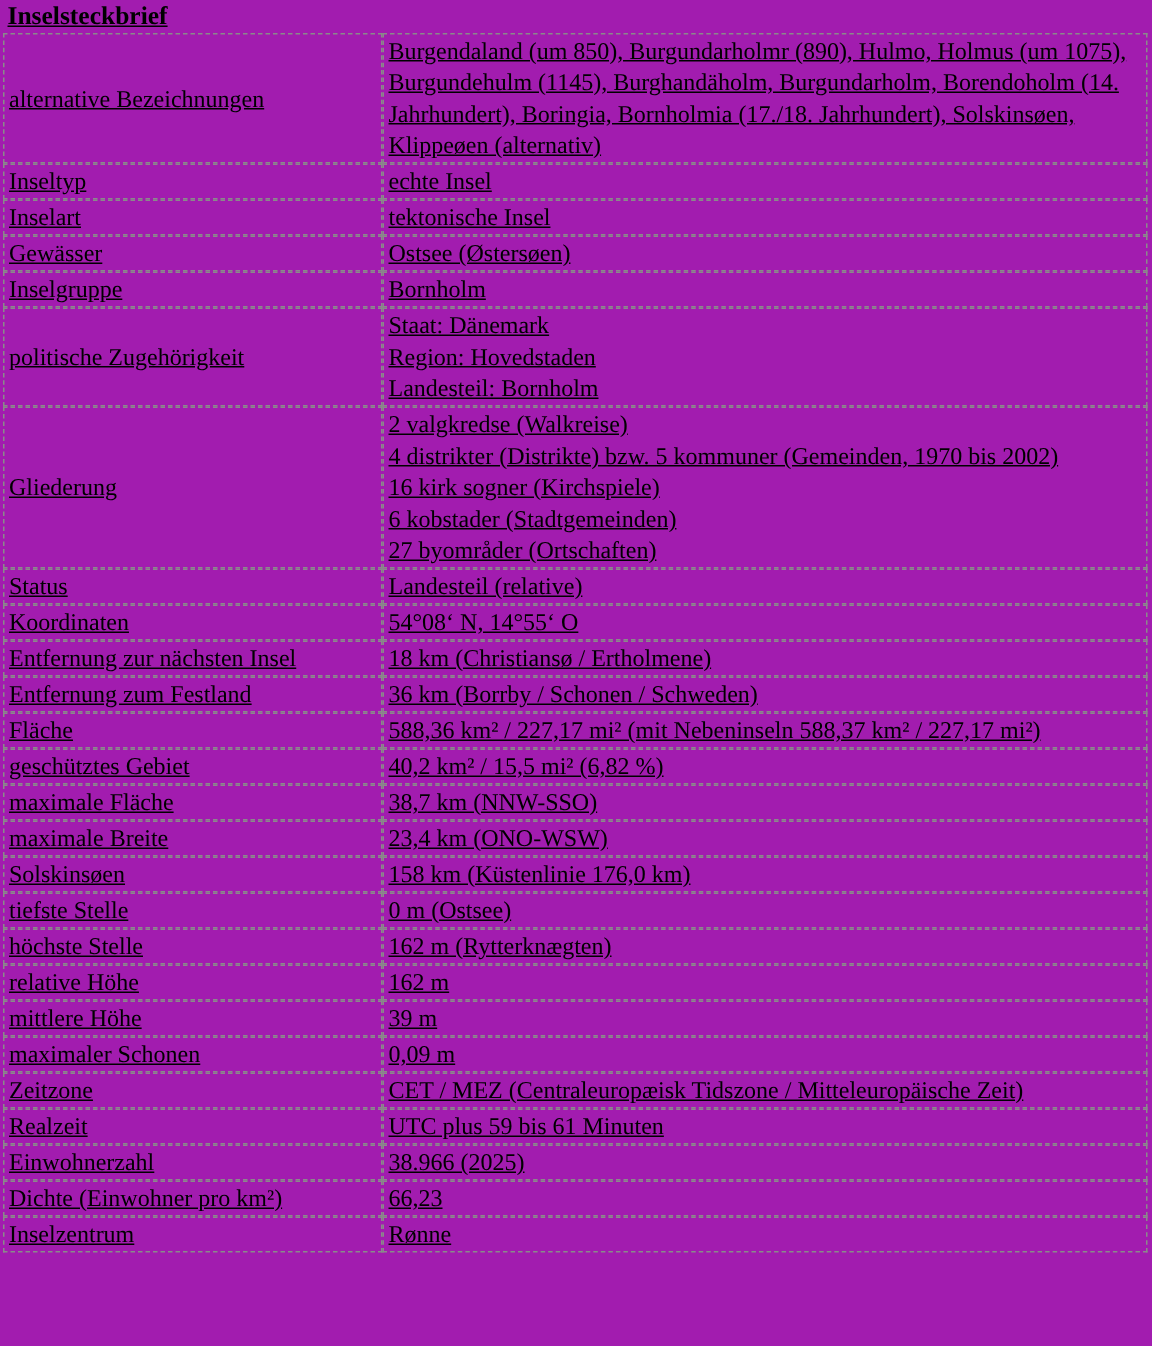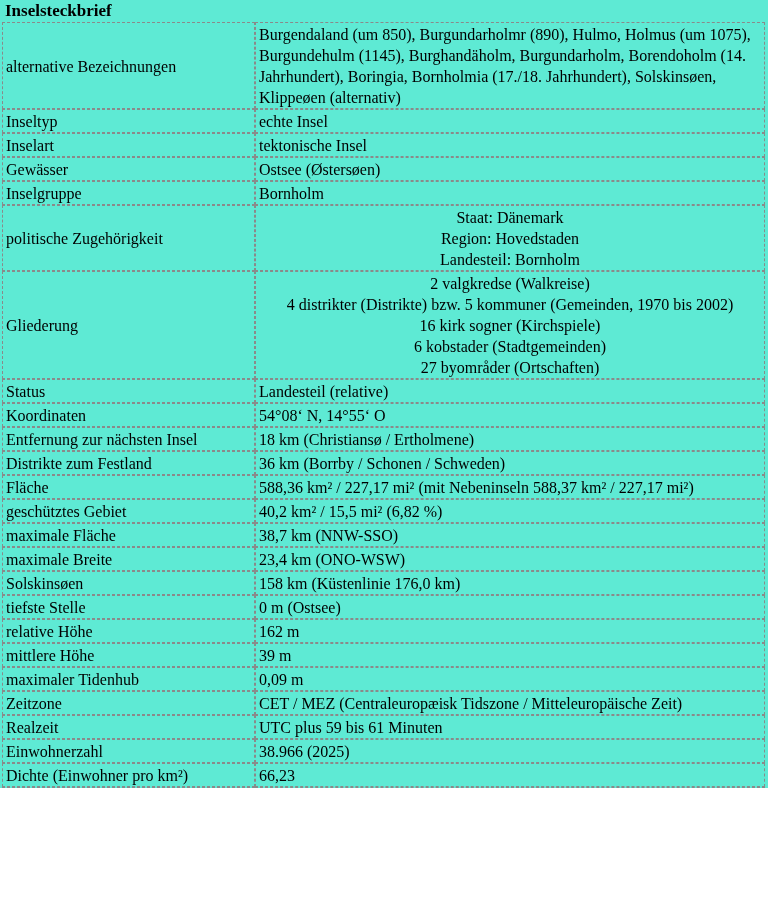--- a/index.html
+++ b/index.html
@@ -8,23 +8,24 @@
     background: #ffffff;
     width: 768px;
   }
   body {
     font-family: "Liberation Serif", "DejaVu Serif", serif;
     color: #000000;
     -webkit-font-smoothing: antialiased;
   }
   .page {
     width: 768px;
-    height: 788px;
+    height: 897px;
     overflow: hidden;
-    background: #5eead4;
+    background: #a21caf;
+    text-decoration: underline;
   }
   .doc-title {
     font-size: 17px;
     font-weight: bold;
     padding: 1px 0 2px 5px;
     line-height: 19px;
   }
   table.factsheet {
     border-collapse: separate;
     border-spacing: 0;
@@ -37,21 +38,21 @@
     border: 1px dashed #8a8a8a;
     font-size: 16px;
     line-height: 21px;
     padding: 1px 3px 0 3px;
     vertical-align: middle;
     overflow: hidden;
     word-wrap: break-word;
   }
   td.label-cell { width: 253px; }
   td.value-cell { width: 510px; }
-  .line { white-space: normal; text-align: center; }
+  .line { white-space: normal; }
 </style>
 </head>
 <body>
 
 <div class="page">
   <div class="doc-title">Inselsteckbrief</div>
 
   <table class="factsheet">
     <colgroup>
       <col style="width:253px">
@@ -102,21 +103,21 @@
   </tr>
         <tr>
     <td class="label-cell">Koordinaten</td>
     <td class="value-cell">54°08‘ N, 14°55‘ O</td>
   </tr>
         <tr>
     <td class="label-cell">Entfernung zur nächsten Insel</td>
     <td class="value-cell">18 km (Christiansø / Ertholmene)</td>
   </tr>
         <tr>
-    <td class="label-cell">Distrikte zum Festland</td>
+    <td class="label-cell">Entfernung zum Festland</td>
     <td class="value-cell">36 km (Borrby / Schonen / Schweden)</td>
   </tr>
         <tr>
     <td class="label-cell">Fläche</td>
     <td class="value-cell">588,36 km² / 227,17 mi² (mit Nebeninseln 588,37 km² / 227,17 mi²)</td>
   </tr>
         <tr>
     <td class="label-cell">geschütztes Gebiet</td>
     <td class="value-cell">40,2 km² / 15,5 mi² (6,82 %)</td>
   </tr>
@@ -130,29 +131,33 @@
   </tr>
         <tr>
     <td class="label-cell">Solskinsøen</td>
     <td class="value-cell">158 km (Küstenlinie 176,0 km)</td>
   </tr>
         <tr>
     <td class="label-cell">tiefste Stelle</td>
     <td class="value-cell">0 m (Ostsee)</td>
   </tr>
         <tr>
+    <td class="label-cell">höchste Stelle</td>
+    <td class="value-cell">162 m (Rytterknægten)</td>
+  </tr>
+        <tr>
     <td class="label-cell">relative Höhe</td>
     <td class="value-cell">162 m</td>
   </tr>
         <tr>
     <td class="label-cell">mittlere Höhe</td>
     <td class="value-cell">39 m</td>
   </tr>
         <tr>
-    <td class="label-cell">maximaler Tidenhub</td>
+    <td class="label-cell">maximaler Schonen</td>
     <td class="value-cell">0,09 m</td>
   </tr>
         <tr>
     <td class="label-cell">Zeitzone</td>
     <td class="value-cell">CET / MEZ (Centraleuropæisk Tidszone / Mitteleuropäische Zeit)</td>
   </tr>
         <tr>
     <td class="label-cell">Realzeit</td>
     <td class="value-cell">UTC plus 59 bis 61 Minuten</td>
   </tr>

